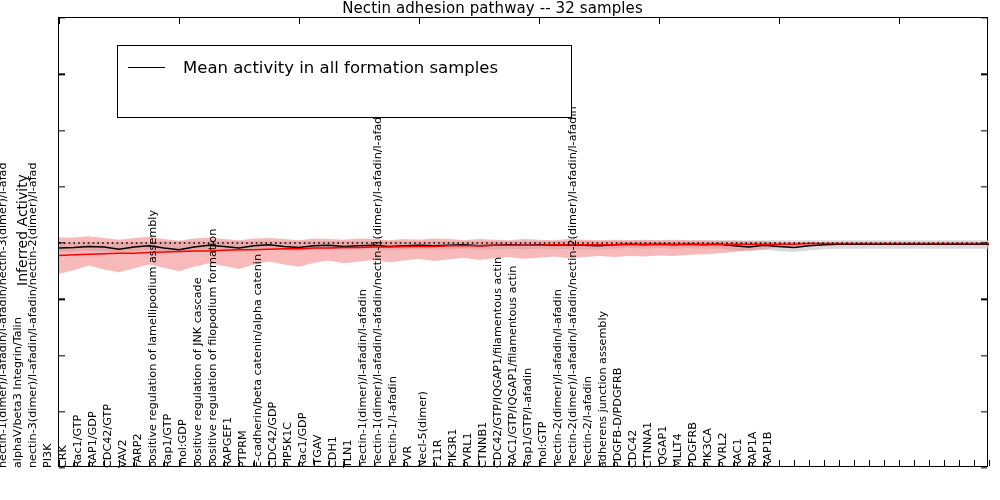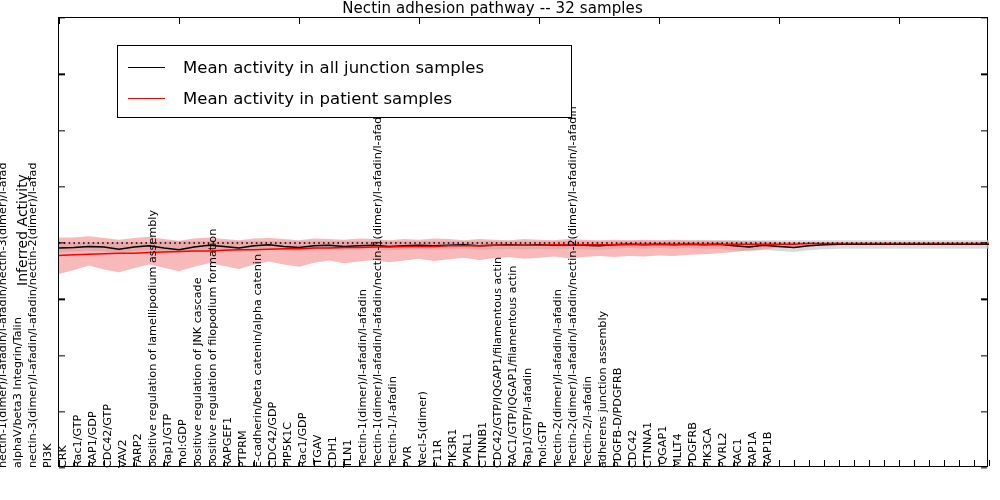--- a/index.html
+++ b/index.html
@@ -223,22 +223,18 @@
         <div class="xtlabel" style="left: 874.2px; top: 0px; height: 450px; line-height: 450px; transform: rotate(-90deg); transform-origin: left bottom;">PIK3CA</div>
         <div class="xtlabel" style="left: 889.2px; top: 0px; height: 450px; line-height: 450px; transform: rotate(-90deg); transform-origin: left bottom;">PVRL2</div>
         <div class="xtlabel" style="left: 904.2px; top: 0px; height: 450px; line-height: 450px; transform: rotate(-90deg); transform-origin: left bottom;">RAC1</div>
         <div class="xtlabel" style="left: 919.2px; top: 0px; height: 450px; line-height: 450px; transform: rotate(-90deg); transform-origin: left bottom;">RAP1A</div>
         <div class="xtlabel" style="left: 934.2px; top: 0px; height: 450px; line-height: 450px; transform: rotate(-90deg); transform-origin: left bottom;">RAP1B</div>
       </div>
 
     <div class="legend">
       <div class="legend-row">
         <span class="legend-swatch"></span>
-        <span class="legend-text">Mean activity in all junction samples</span>
-      </div>
-      <div class="legend-row">
-        <span class="legend-swatch red"></span>
-        <span class="legend-text">Mean activity in patient samples</span>
+        <span class="legend-text">Mean activity in all formation samples</span>
       </div>
     </div>
   </div>
 
 </div>
 
 </body></html>

